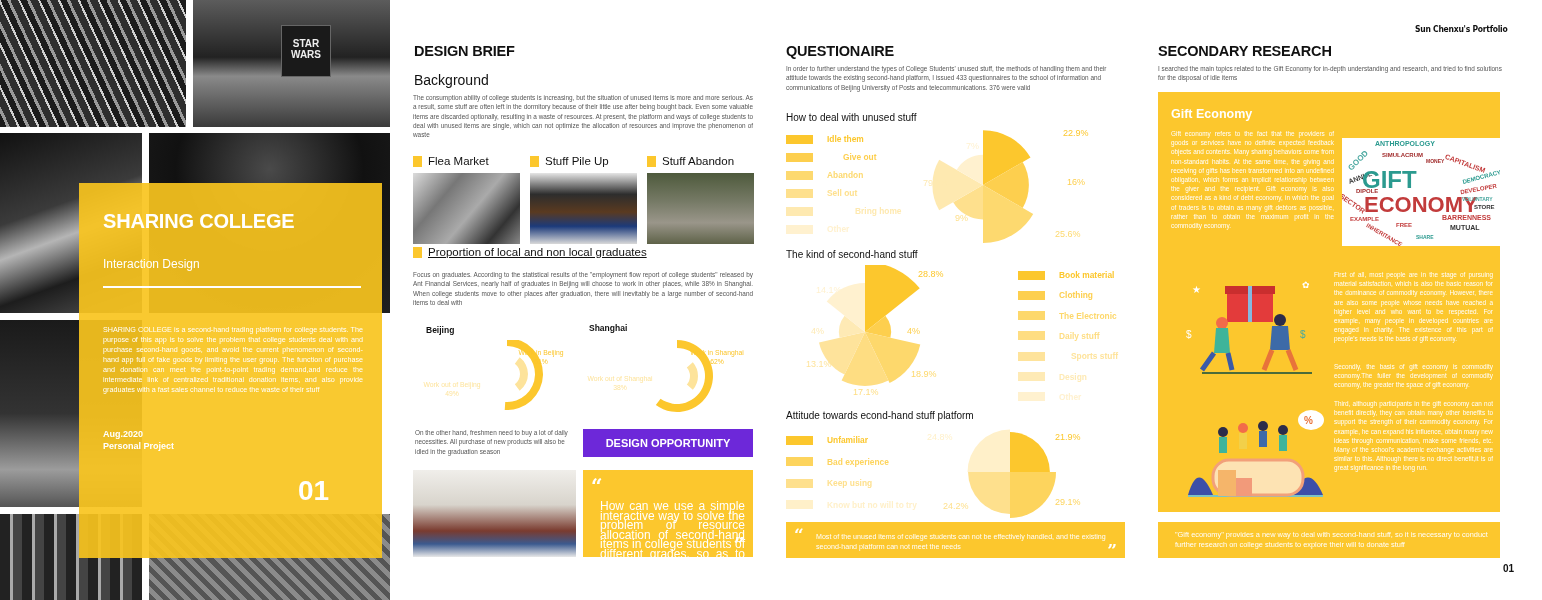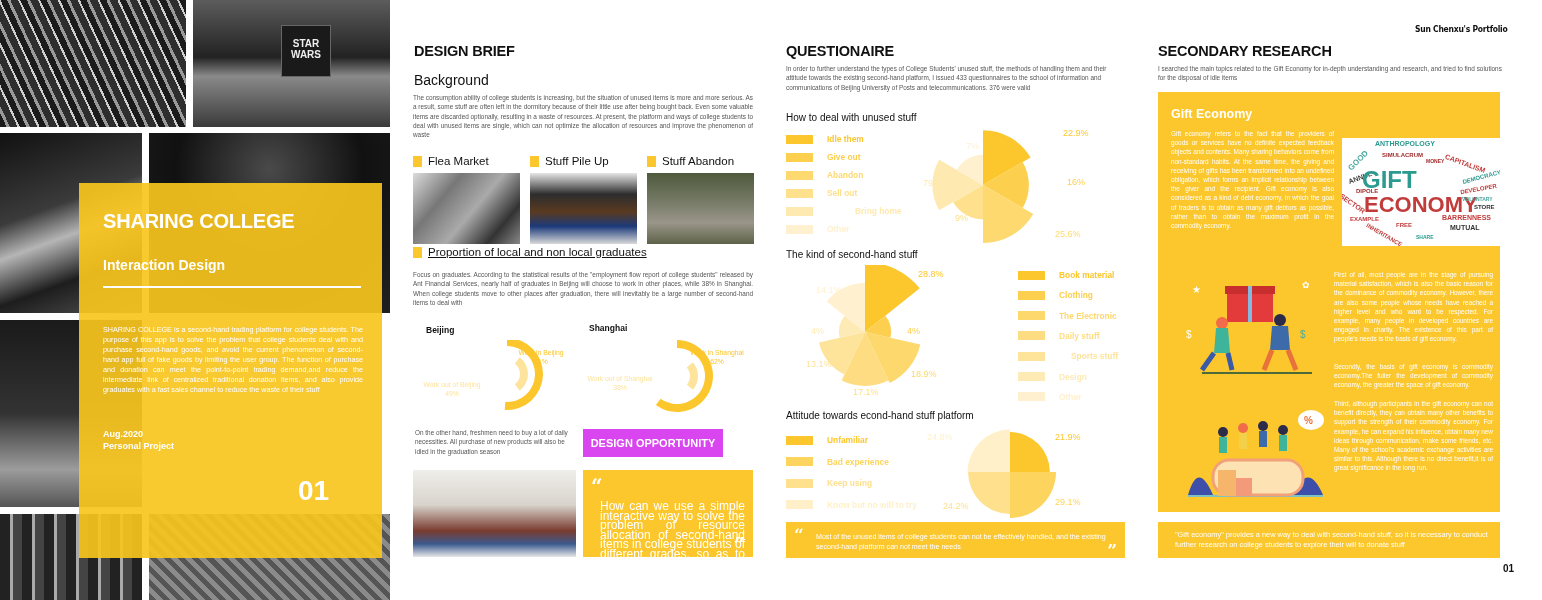--- a/index.html
+++ b/index.html
@@ -12,42 +12,42 @@
   .photo.p1 { left: 0; top: 0; width: 186px; height: 127px; background: repeating-linear-gradient(65deg, #1b1b1b 0 6px, #9a9a9a 6px 9px, #2e2e2e 9px 16px, #cfcfcf 16px 18px); }
   .photo.p2 { left: 193px; top: 0; width: 197px; height: 127px; background: linear-gradient(180deg, #5c5c5c 0%, #222 45%, #8a8a8a 60%, #3a3a3a 100%); }
   .photo.p2 .starwars { position: absolute; left: 88px; top: 25px; width: 50px; height: 52px; background: #1a1a1a; border: 1px solid #666; color: #eee; font-weight: bold; font-size: 10px; line-height: 11px; text-align: center; padding-top: 12px; }
   .photo.p3 { left: 0; top: 133px; width: 142px; height: 180px; background: linear-gradient(160deg, #111 0%, #3b3b3b 40%, #b5b5b5 55%, #1d1d1d 75%, #555 100%); }
   .photo.p4 { left: 149px; top: 133px; width: 241px; height: 180px; background: radial-gradient(circle at 50% 20%, #4a4a4a 0%, #111 50%, #202020 100%); }
   .photo.p5 { left: 0; top: 320px; width: 142px; height: 187px; background: linear-gradient(180deg, #1a1a1a 0%, #333 50%, #9c9c9c 80%, #555 100%); }
   .photo.p6 { left: 0; top: 514px; width: 142px; height: 86px; background: repeating-linear-gradient(90deg, #222 0 10px, #aaa 10px 13px, #444 13px 22px); }
   .photo.p7 { left: 149px; top: 514px; width: 241px; height: 86px; background: repeating-linear-gradient(45deg, #555 0 5px, #8b8b8b 5px 10px); }
   .overlay { left: 79px; top: 183px; width: 303px; height: 375px; background: rgba(248, 196, 30, 0.92); }
   .cover-title { left: 103px; top: 210px; font-size: 20px; font-weight: bold; color: #fff; letter-spacing: -0.2px; }
-  .cover-sub { left: 103px; top: 257px; font-size: 14px; font-weight: bold; color: #fff; }
+  .cover-sub { left: 103px; top: 257px; font-size: 12px; font-weight: normal; color: #fff; }
   .cover-line { left: 103px; top: 286px; width: 258px; height: 1.5px; background: #fff; }
   .cover-desc { left: 103px; top: 325px; width: 260px; font-size: 7.2px; line-height: 10px; color: #fff; text-align: justify; }
   .cover-date { left: 103px; top: 428px; font-size: 9px; line-height: 12px; font-weight: bold; color: #fff; }
   .cover-num { left: 298px; top: 475px; font-size: 28px; font-weight: bold; color: #fff; }
 
   
   .h1 { font-size: 14.5px; font-weight: bold; color: #111; letter-spacing: -0.2px; }
   .h2 { font-size: 14px; color: #111; }
   .body-text { font-size: 6.4px; line-height: 9.3px; color: #555; text-align: justify; }
   .sq { display: inline-block; width: 9px; height: 11px; background: #fcc72d; vertical-align: middle; margin-right: 6px; }
   .tag-label { font-size: 11.5px; color: #111; }
   .thumb { position: absolute; width: 107px; height: 71px; overflow: hidden; }
   .thumb.t1 { background: linear-gradient(130deg, #dcdcdc 0%, #777 30%, #aaa 55%, #333 80%, #888 100%); }
   .thumb.t2 { background: linear-gradient(180deg, #e5e5e5 0%, #2d2d2d 30%, #5a3a20 55%, #1c3a7a 75%, #d9d9d9 100%); }
   .thumb.t3 { background: linear-gradient(180deg, #4e5a3c 0%, #767a66 40%, #9a968a 70%, #5e6248 100%); }
   .city { font-size: 8.5px; font-weight: bold; color: #111; }
   .donut-label { font-size: 6.8px; line-height: 9px; text-align: center; }
   .dark-y { color: #fbc52a; }
   .light-y { color: #fde39b; }
 
-  .opp-box { left: 583px; top: 429px; width: 140px; height: 28px; background: #d946ef; color: #fff; font-weight: bold; font-size: 11px; text-align: center; line-height: 28px; }
+  .opp-box { left: 583px; top: 429px; width: 170px; height: 28px; background: #6d28d9; color: #fff; font-weight: bold; font-size: 11px; text-align: center; line-height: 28px; }
   .quote-box { left: 583px; top: 470px; width: 170px; height: 87px; background: #fcc72d; }
   .quote-open { left: 8px; top: 6px; font-size: 20px; font-weight: bold; color: #fff; font-family: "DejaVu Serif", serif; line-height: 20px; }
   .quote-close { right: 8px; bottom: 2px; font-size: 20px; font-weight: bold; color: #fff; font-family: "DejaVu Serif", serif; line-height: 20px; }
   .quote-text { left: 17px; top: 32px; width: 145px; font-size: 12px; line-height: 9.5px; color: #fff; text-align: justify; }
   .room-photo { left: 413px; top: 470px; width: 163px; height: 87px; background: linear-gradient(180deg, #f0eeea 0%, #d8d4cc 40%, #7a3b2f 70%, #3b5a8f 85%, #e8e8e8 100%); overflow: hidden; }
 
   
   .legend-row { position: absolute; display: flex; align-items: center; }
   .legend-sw { width: 27px; height: 9px; margin-right: 14px; }
   .legend-txt { font-size: 8.4px; font-weight: bold; }
@@ -149,21 +149,21 @@
 <div class="abs body-text" style="left:786px; top:64px; width:340px; text-align:left;">In order to further understand the types of College Students' unused stuff, the methods of handling them and their attitude towards the existing second-hand platform, I issued 433 questionnaires to the school of information and communications of Beijing University of Posts and telecommunications. 376 were valid</div>
 
 <div class="abs h2" style="left:786px; top:112px; font-size:10px;">How to deal with unused stuff</div>
 <div id="legend-unused">
     <div class="legend-row" style="left: 786px; top: 134px;">
       <span class="legend-sw" style="background: rgb(252, 199, 45);"></span>
       <span class="legend-txt" style="color: rgb(252, 199, 45);">Idle them</span>
     </div>
     <div class="legend-row" style="left: 786px; top: 152px;">
       <span class="legend-sw" style="background: rgb(253, 207, 78);"></span>
-      <span class="legend-txt" style="color: rgb(253, 207, 78);">Give out</span>
+      <span class="legend-txt" style="color: rgb(253, 207, 78); margin-left: 16px;">Give out</span>
     </div>
     <div class="legend-row" style="left: 786px; top: 170px;">
       <span class="legend-sw" style="background: rgb(253, 217, 111);"></span>
       <span class="legend-txt" style="color: rgb(253, 217, 111);">Abandon</span>
     </div>
     <div class="legend-row" style="left: 786px; top: 188px;">
       <span class="legend-sw" style="background: rgb(254, 224, 141);"></span>
       <span class="legend-txt" style="color: rgb(254, 224, 141);">Sell out</span>
     </div>
     <div class="legend-row" style="left: 786px; top: 206px;">

